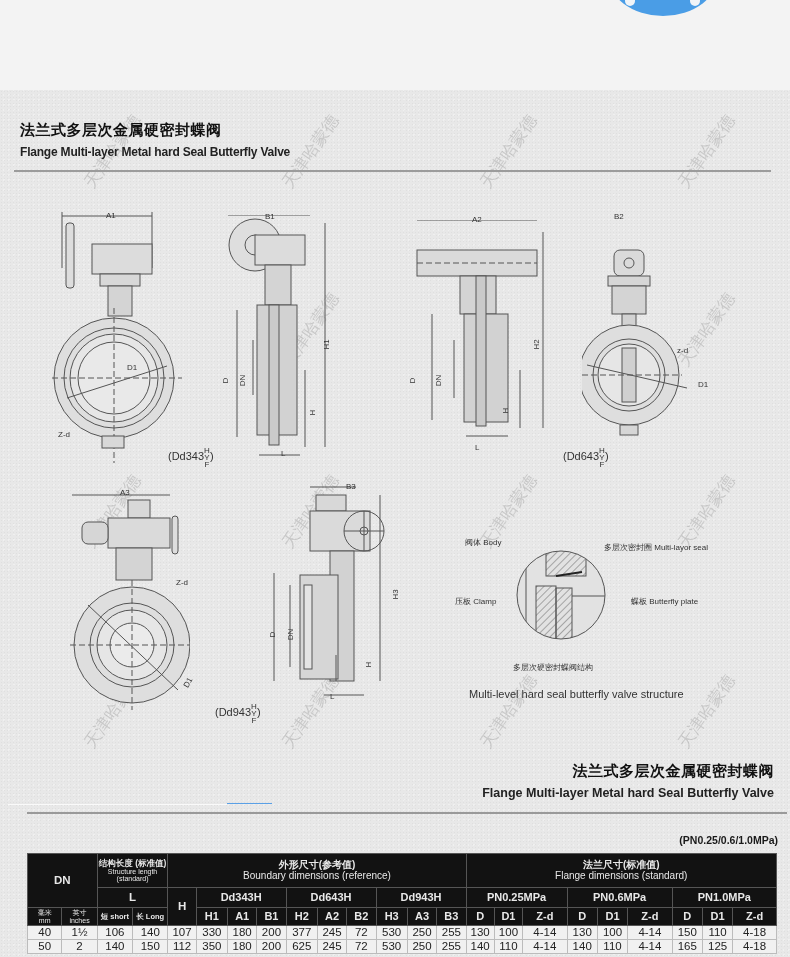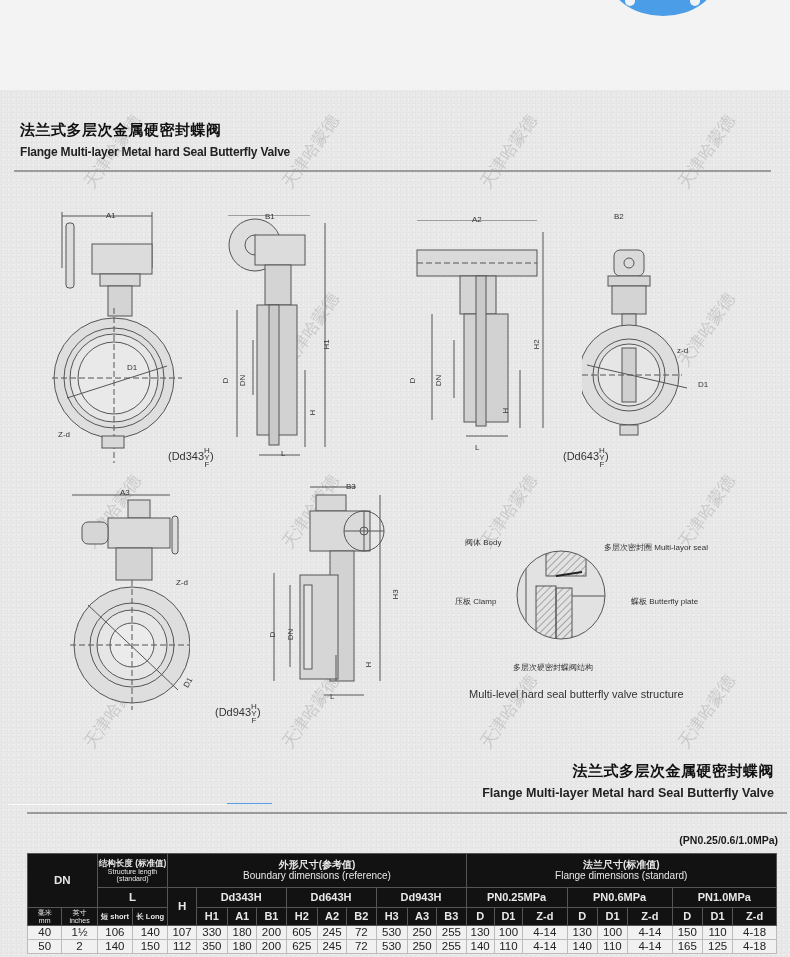--- a/index.html
+++ b/index.html
@@ -373,21 +373,21 @@
     <tbody>
       <tr>
         <td>40</td>
         <td>1½</td>
         <td>106</td>
         <td>140</td>
         <td>107</td>
         <td>330</td>
         <td>180</td>
         <td>200</td>
-        <td>605</td>
+        <td>377</td>
         <td>245</td>
         <td>72</td>
         <td>530</td>
         <td>250</td>
         <td>255</td>
         <td>130</td>
         <td>100</td>
         <td>4-14</td>
         <td>130</td>
         <td>100</td>

